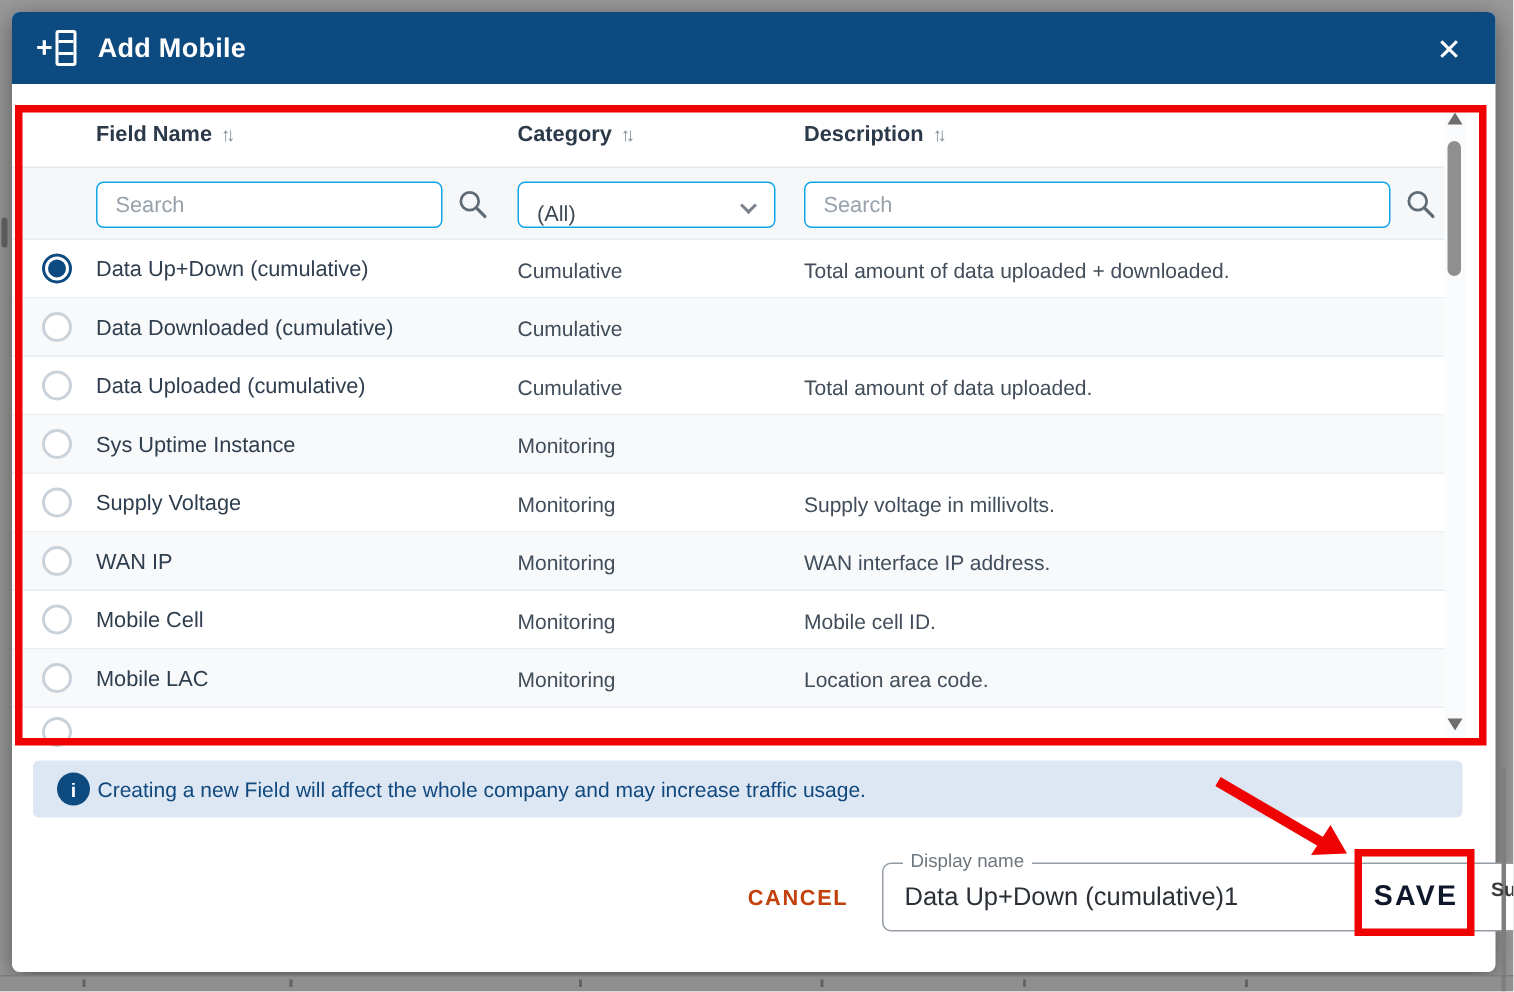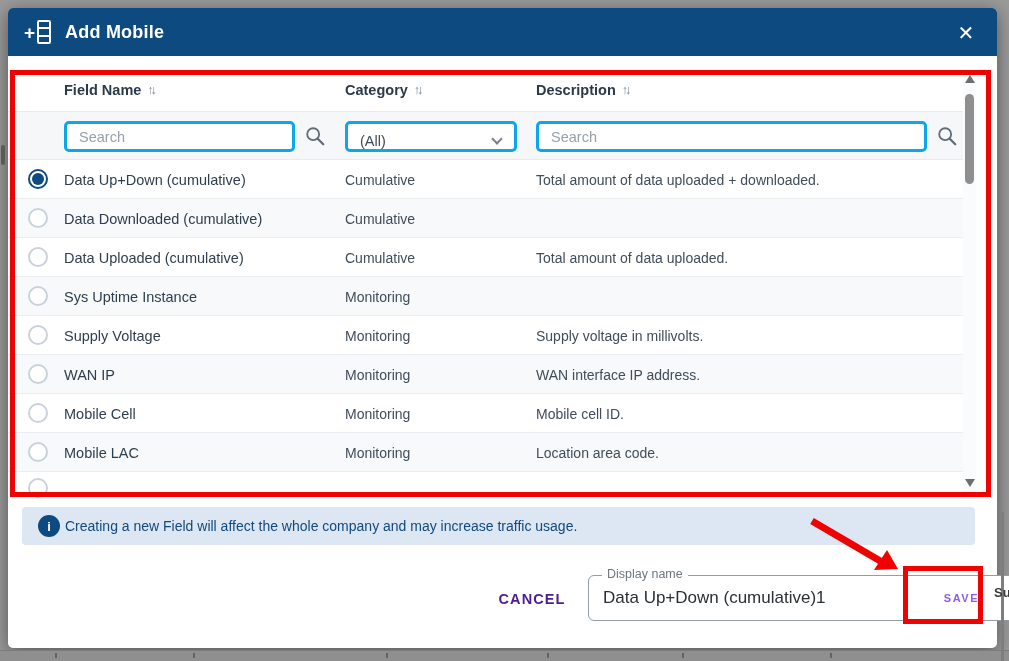--- a/index.html
+++ b/index.html
@@ -26,21 +26,21 @@
   .hdr-close { position:absolute; right:18px; top:12px; width:26px; height:26px; color:#fff; font-size:20px; font-weight:bold;
     display:flex; align-items:center; justify-content:center; cursor:pointer; }
 
   
   .thead-row { position:absolute; left:0; top:62px; width:955px; height:42px; background:#fff; border-bottom:1px solid #e6ebf0; }
   .col-label { position:absolute; top:12px; font-size:14.5px; font-weight:bold; color:#2b3949; display:flex; align-items:center; gap:6px; }
   .sort-icon { font-size:12.5px; color:#7c8795; letter-spacing:-3px; font-weight:normal; }
   .c1 { left:56px; } .c2 { left:337px; } .c3 { left:528px; }
 
   .filter-row { position:absolute; left:0; top:104px; width:955px; height:48px; background:#f5f7f9; border-bottom:1px solid #e6ebf0; }
-  .search-input, .cat-select { position:absolute; top:9px; height:31px; background:#fff; border:3px solid #0ea5e9; border-radius:5px;
+  .search-input, .cat-select { position:absolute; top:9px; height:31px; background:#fff; border:1px solid #0ea5e9; border-radius:5px;
     font-size:14.5px; color:#3f4a57; padding:0 12px; font-family:inherit; }
   .search-input::placeholder { color:#97a1ab; opacity:1; }
   .si1 { left:56px; width:231px; }
   .si2 { left:528px; width:391px; }
   .cat-select { left:337px; width:172px; display:flex; align-items:flex-end; cursor:pointer; }
   .chevron-down { position:absolute; right:13px; top:11px; width:8px; height:8px; border-right:2px solid #7a828c; border-bottom:2px solid #7a828c; transform:rotate(45deg); }
   .mag { position:absolute; top:13px; width:22px; height:22px; cursor:pointer; }
   .mag1 { left:296px; } .mag2 { left:928px; }
 
   .rows-wrap { position:absolute; left:0; top:152px; width:955px; }
@@ -64,26 +64,26 @@
   .sbar .thumb { position:absolute; left:2px; top:24px; width:9px; height:90px; background:#8f8f8f; border-radius:5px; cursor:pointer; }
 
   
   .banner { position:absolute; left:14px; top:499px; width:953px; height:38px; background:#dce7f3; border-radius:4px; display:flex; align-items:center; }
   .banner-icon { width:22px; height:22px; border-radius:50%; background:#0d4a80; color:#fff; font-size:13px; font-weight:bold;
     display:flex; align-items:center; justify-content:center; margin-left:16px; font-style:normal; }
   .banner-text { margin-left:5px; font-size:14px; color:#11497e; font-weight:500; }
 
   
   .cancel-btn { position:absolute; left:484px; top:577px; width:80px; height:28px; background:none; border:none; font-family:inherit;
-    font-size:14.5px; font-weight:bold; letter-spacing:1.1px; color:#4c1d95; cursor:pointer; }
+    font-size:14.5px; font-weight:bold; letter-spacing:1.1px; color:#c2410c; cursor:pointer; }
   .display-field { position:absolute; left:580px; top:567px; width:461px; height:46px; border:1px solid #949ca4; border-radius:6px; background:#fff; }
   .display-label { position:absolute; left:13px; top:-9px; background:#fff; padding:0 5px; font-size:12.5px; color:#6f777e; }
   .display-value { position:absolute; left:14px; top:0; height:44px; display:flex; align-items:center; font-size:17px; color:#2a3036; white-space:nowrap; }
   .save-btn { position:absolute; left:320px; top:7px; width:70px; height:30px; background:none; border:none; font-family:inherit;
-    font-size:11px; font-weight:bold; letter-spacing:1.5px; color:#8b5cf6; cursor:pointer;text-align:right; }
+    font-size:19px; font-weight:bold; letter-spacing:1.5px; color:#0f172a; cursor:pointer; }
 
   
   .anno { position:absolute; pointer-events:none; z-index:20; }
   .anno-table { left:10px; top:70px; width:981px; height:427px; border:5px solid #ee0202; }
   .anno-save { left:903px; top:566px; width:80px; height:58px; border:5px solid #ee0202; }
   .anno-arrow { left:0; top:0; width:1009px; height:661px; }
 </style>
 </head>
 <body>
 

